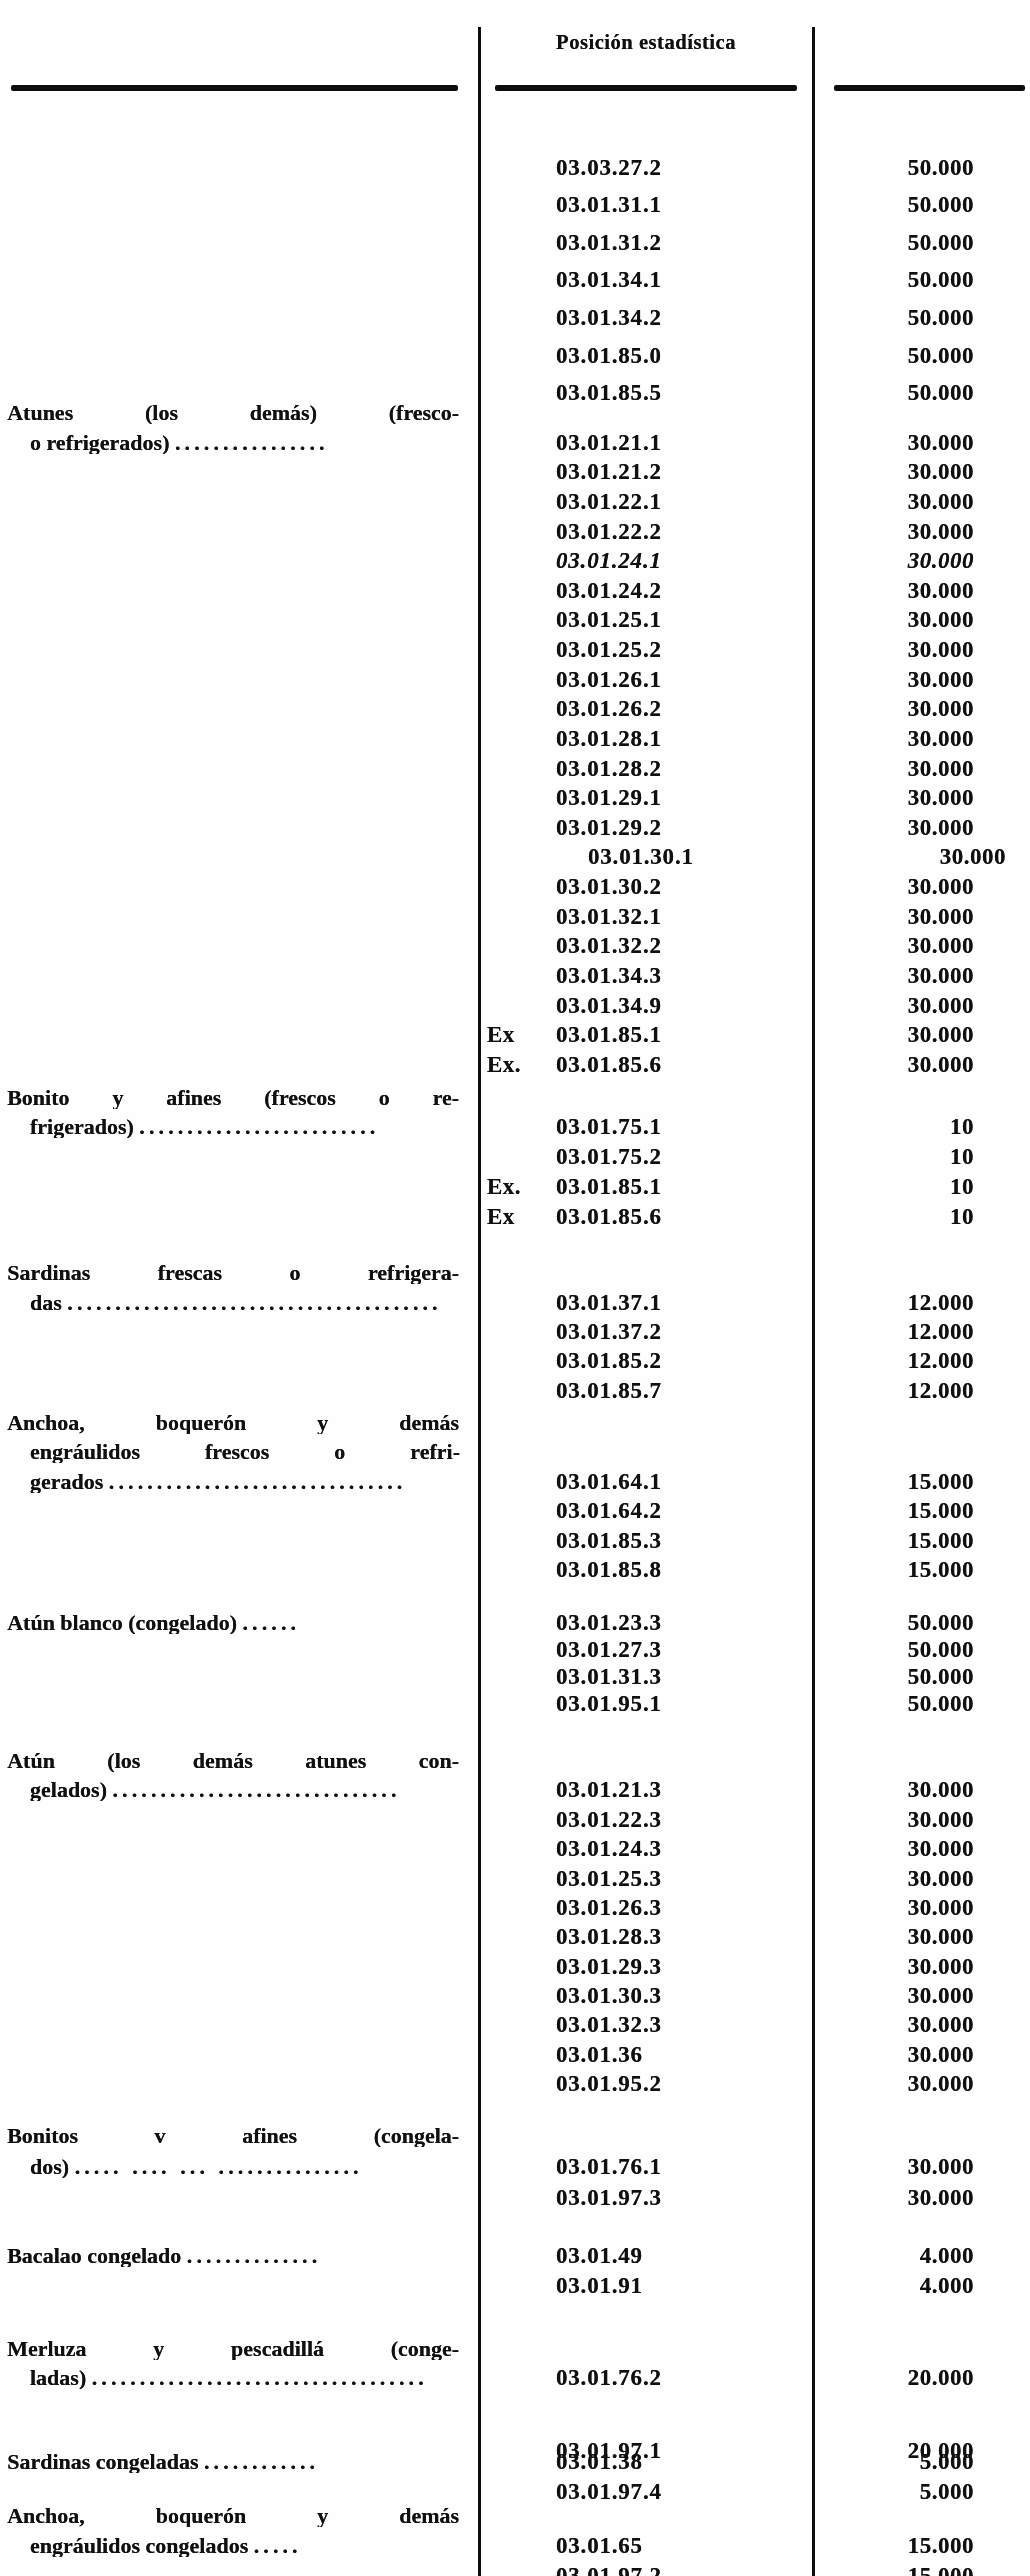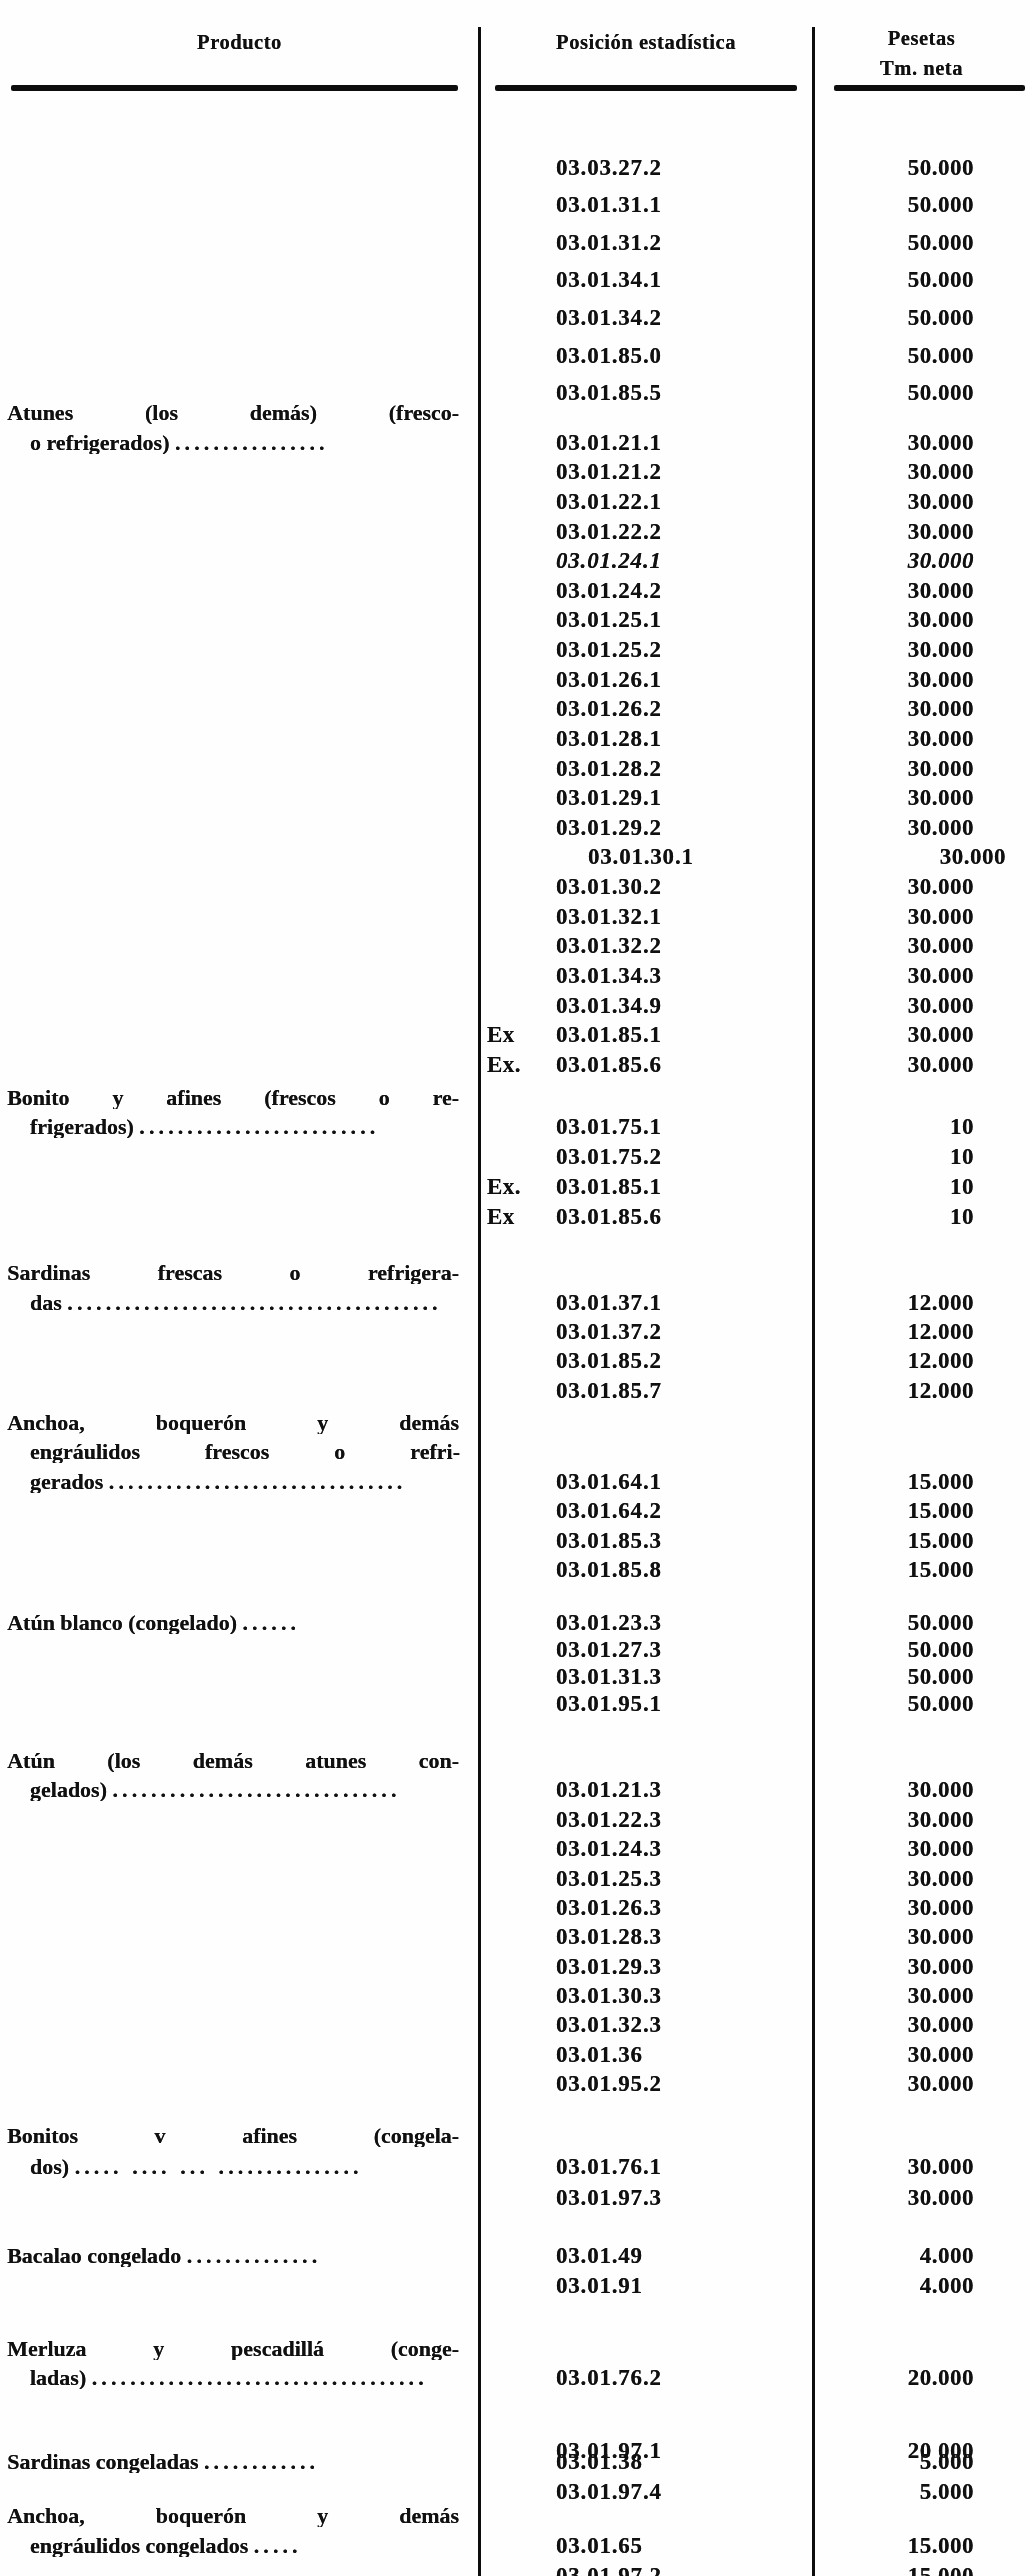--- a/index.html
+++ b/index.html
@@ -36,26 +36,21 @@
   .dots{letter-spacing:4.1px;}
   .crow{position:absolute;left:0;width:1030px;height:27px;font-size:23px;line-height:1.05;}
   .ex{position:absolute;left:487px;letter-spacing:0.5px;}
   .code{position:absolute;left:556px;letter-spacing:0.8px;}
   .val{position:absolute;left:819px;width:155px;text-align:right;letter-spacing:0.5px;}
 </style>
 </head>
 <body>
 
 <div class="page">
-  <div class="col-head" id="h-producto">Producto</div>
   <div class="col-head" id="h-posicion">Posición estadística</div>
-  <div class="col-head" id="h-pesetas">
-    <div class="l1">Pesetas</div>
-    <div class="l2">Tm. neta</div>
-  </div>
 
   <div class="vline" id="v1"></div>
   <div class="vline" id="v2"></div>
   <div class="hseg" id="hs1"></div>
   <div class="hseg" id="hs2"></div>
   <div class="hseg" id="hs3"></div>
 
   <div id="table-body">
       <div class="crow" style="top: 156px;">
         <span class="code">03.03.27.2</span>

